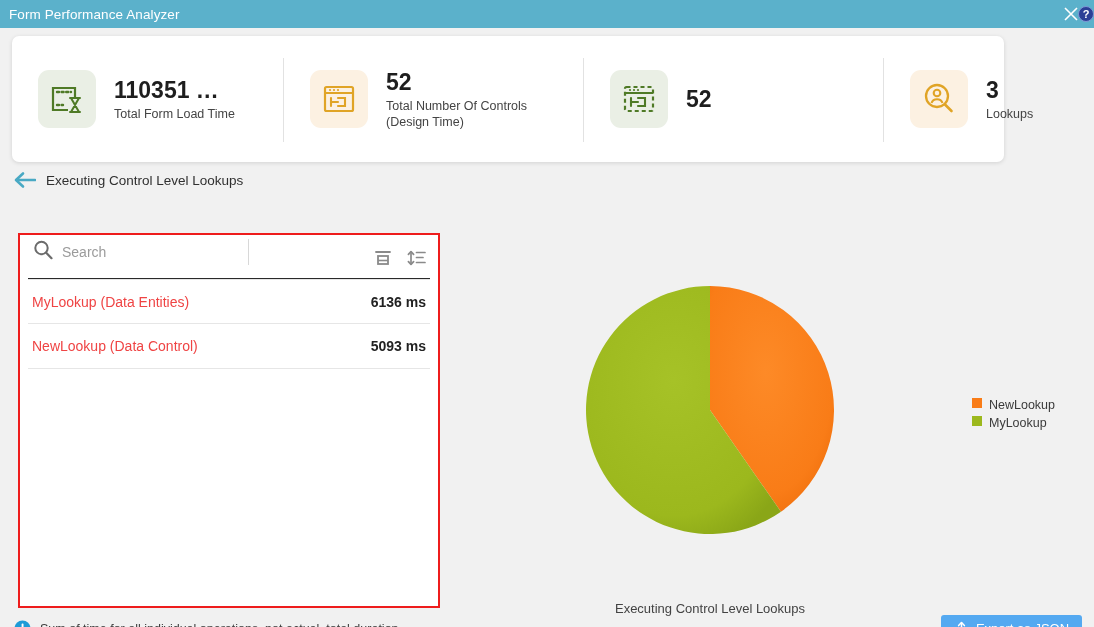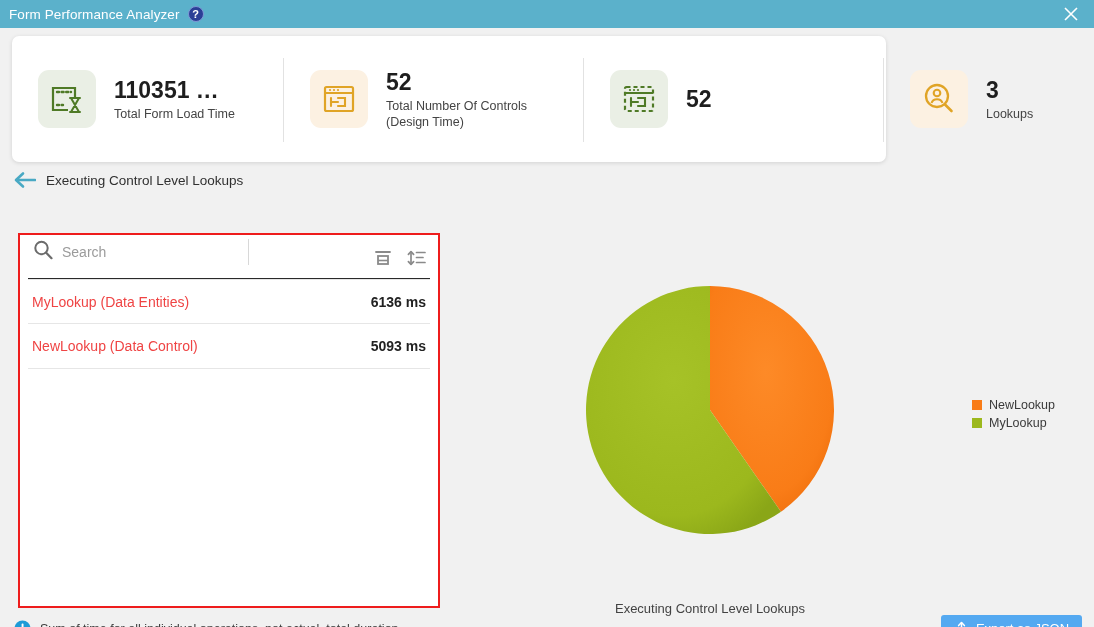--- a/index.html
+++ b/index.html
@@ -14,21 +14,21 @@
     position: relative;
     width: 1094px; height: 627px;
     background: #ffffff;
   }
 
   
   .titlebar {
     position: absolute; left: 0; top: 0;
     width: 1094px; height: 28px;
     background: #5bb1cb;
-    display: flex; align-items: center;
+    display: flex; align-items: center; justify-content: space-between;
   }
   .titlebar-title {
     color: #ffffff;
     font-size: 13.5px;
     margin-left: 9px;
     letter-spacing: .1px;
     white-space: nowrap;
   }
   .help-badge {
     width: 16px; height: 16px; border-radius: 50%;
@@ -52,21 +52,21 @@
   
   .body-area {
     position: absolute; left: 0; top: 28px;
     width: 1094px; height: 599px;
     background: #f1f1f1;
   }
 
   
   .summary-card {
     position: absolute; left: 12px; top: 8px;
-    width: 874px; height: 126px;
+    width: 992px; height: 126px;
     background: #ffffff;
     border-radius: 7px;
     box-shadow: 0 1px 4px rgba(0,0,0,.13);
     display: flex;
     align-items: center;
   }
   .stat {
     display: flex; align-items: center;
     height: 86px;
     padding: 0 0 0 26px;
@@ -173,21 +173,21 @@
   .pie-caption {
     position: absolute; left: 60px; top: 368px;
     width: 360px;
     text-align: center;
     font-size: 13px; color: #434343;
   }
   .legend {
     position: absolute; left: 502px; top: 165px;
   }
   .legend-item {
-    display: flex; align-items: center;
+    display: flex; align-items: flex-start;
     margin-bottom: 4px;
     cursor: pointer;
   }
   .legend-swatch {
     width: 10px; height: 10px; flex: 0 0 10px;
     margin-right: 7px;
   }
   .legend-label { font-size: 12.5px; color: #3a3a3a; }
 
   

